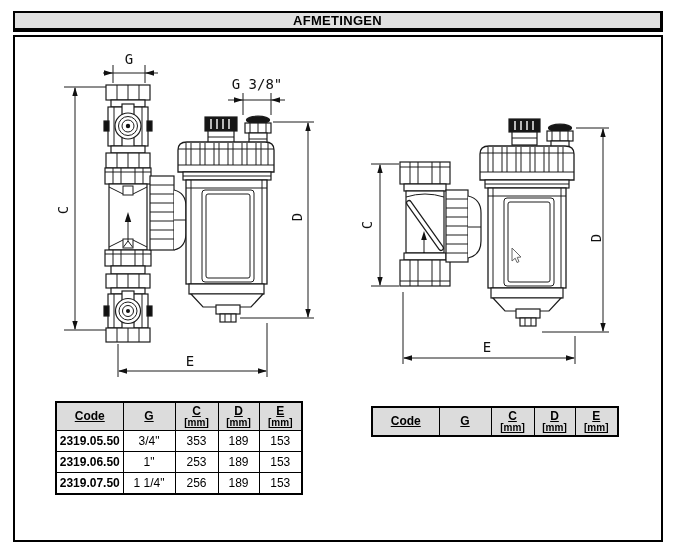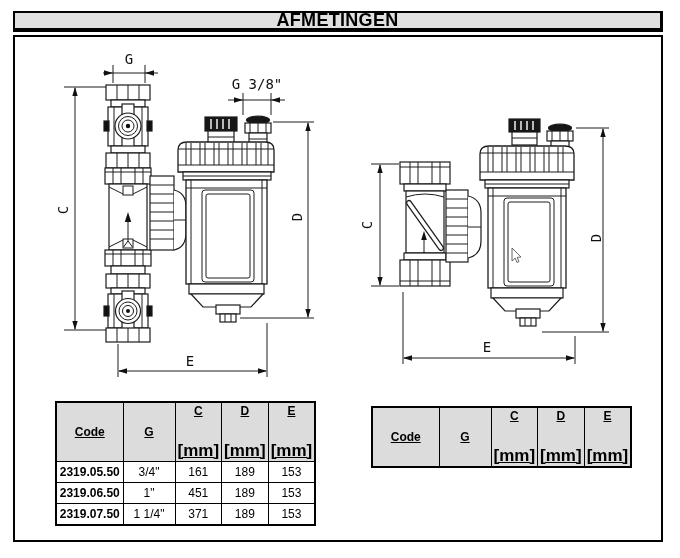--- a/index.html
+++ b/index.html
@@ -1,33 +1,33 @@
 <!DOCTYPE html>
 <html><head>
 <meta charset="utf-8">
 <style>
   html,body{margin:0;padding:0;background:#fff;}
   .page{position:relative;width:680px;height:558px;background:#fff;overflow:hidden;
         font-family:"Liberation Sans",sans-serif;color:#000;}
   .title-bar{position:absolute;left:13px;top:11px;width:650px;height:21px;box-sizing:border-box;
              background:#e0e0e0;border:2px solid #000;border-right-width:3px;border-bottom-width:4px;
              display:flex;align-items:center;justify-content:center;}
-  .title-bar span{font-weight:bold;font-size:18px;letter-spacing:.3px;}
+  .title-bar span{font-weight:bold;font-size:13px;letter-spacing:.3px;}
   .content-box{position:absolute;left:13px;top:35px;width:650px;height:507px;box-sizing:border-box;
                border:2px solid #000;background:#fff;}
   svg.drawing{position:absolute;}
   svg text{font-family:"DejaVu Sans Mono","Liberation Mono",monospace;font-size:14px;fill:#111;}
   .dim-table{position:absolute;border-collapse:collapse;background:#fff;table-layout:fixed;}
   .dim-table th,.dim-table td{border:1px solid #000;text-align:center;vertical-align:middle;
                               font-size:12px;line-height:1.05;padding:2px 2px;}
   .dim-table{border:2px solid #000;}
   .dim-table th{background:#dcdcdc;font-weight:bold;height:23px;text-decoration:underline;}
   .dim-table td{height:16px;margin-top:37px;}
   .dim-table td.code{font-weight:bold;}
-  .dim-table .unit{display:block;font-size:17px;margin-top:24px;}
+  .dim-table .unit{display:block;font-size:10px;}
   .t-left{left:55px;top:401px;}
   .t-right{left:371px;top:406px;}
   col.c-code{width:67px;} col.c-g{width:52px;} col.c-c{width:43px;} col.c-d{width:41px;} col.c-e{width:43px;}
 </style>
 </head>
 <body>
 
 <div class="page">
 
   <div class="title-bar">
@@ -252,35 +252,35 @@
         <th><span>G</span></th>
         <th><span>C</span><span class="unit">[mm]</span></th>
         <th><span>D</span><span class="unit">[mm]</span></th>
         <th><span>E</span><span class="unit">[mm]</span></th>
       </tr>
     </thead>
     <tbody>
       <tr>
         <td class="code">2319.05.50</td>
         <td>3/4"</td>
-        <td>161</td>
+        <td>353</td>
         <td>189</td>
         <td>153</td>
       </tr>
       <tr>
         <td class="code">2319.06.50</td>
         <td>1"</td>
-        <td>451</td>
+        <td>253</td>
         <td>189</td>
         <td>153</td>
       </tr>
       <tr>
         <td class="code">2319.07.50</td>
         <td>1 1/4"</td>
-        <td>371</td>
+        <td>256</td>
         <td>189</td>
         <td>153</td>
       </tr>
     </tbody>
   </table>
 
   <table class="dim-table t-right">
     <colgroup>
         <col class="c-code">
         <col class="c-g">

